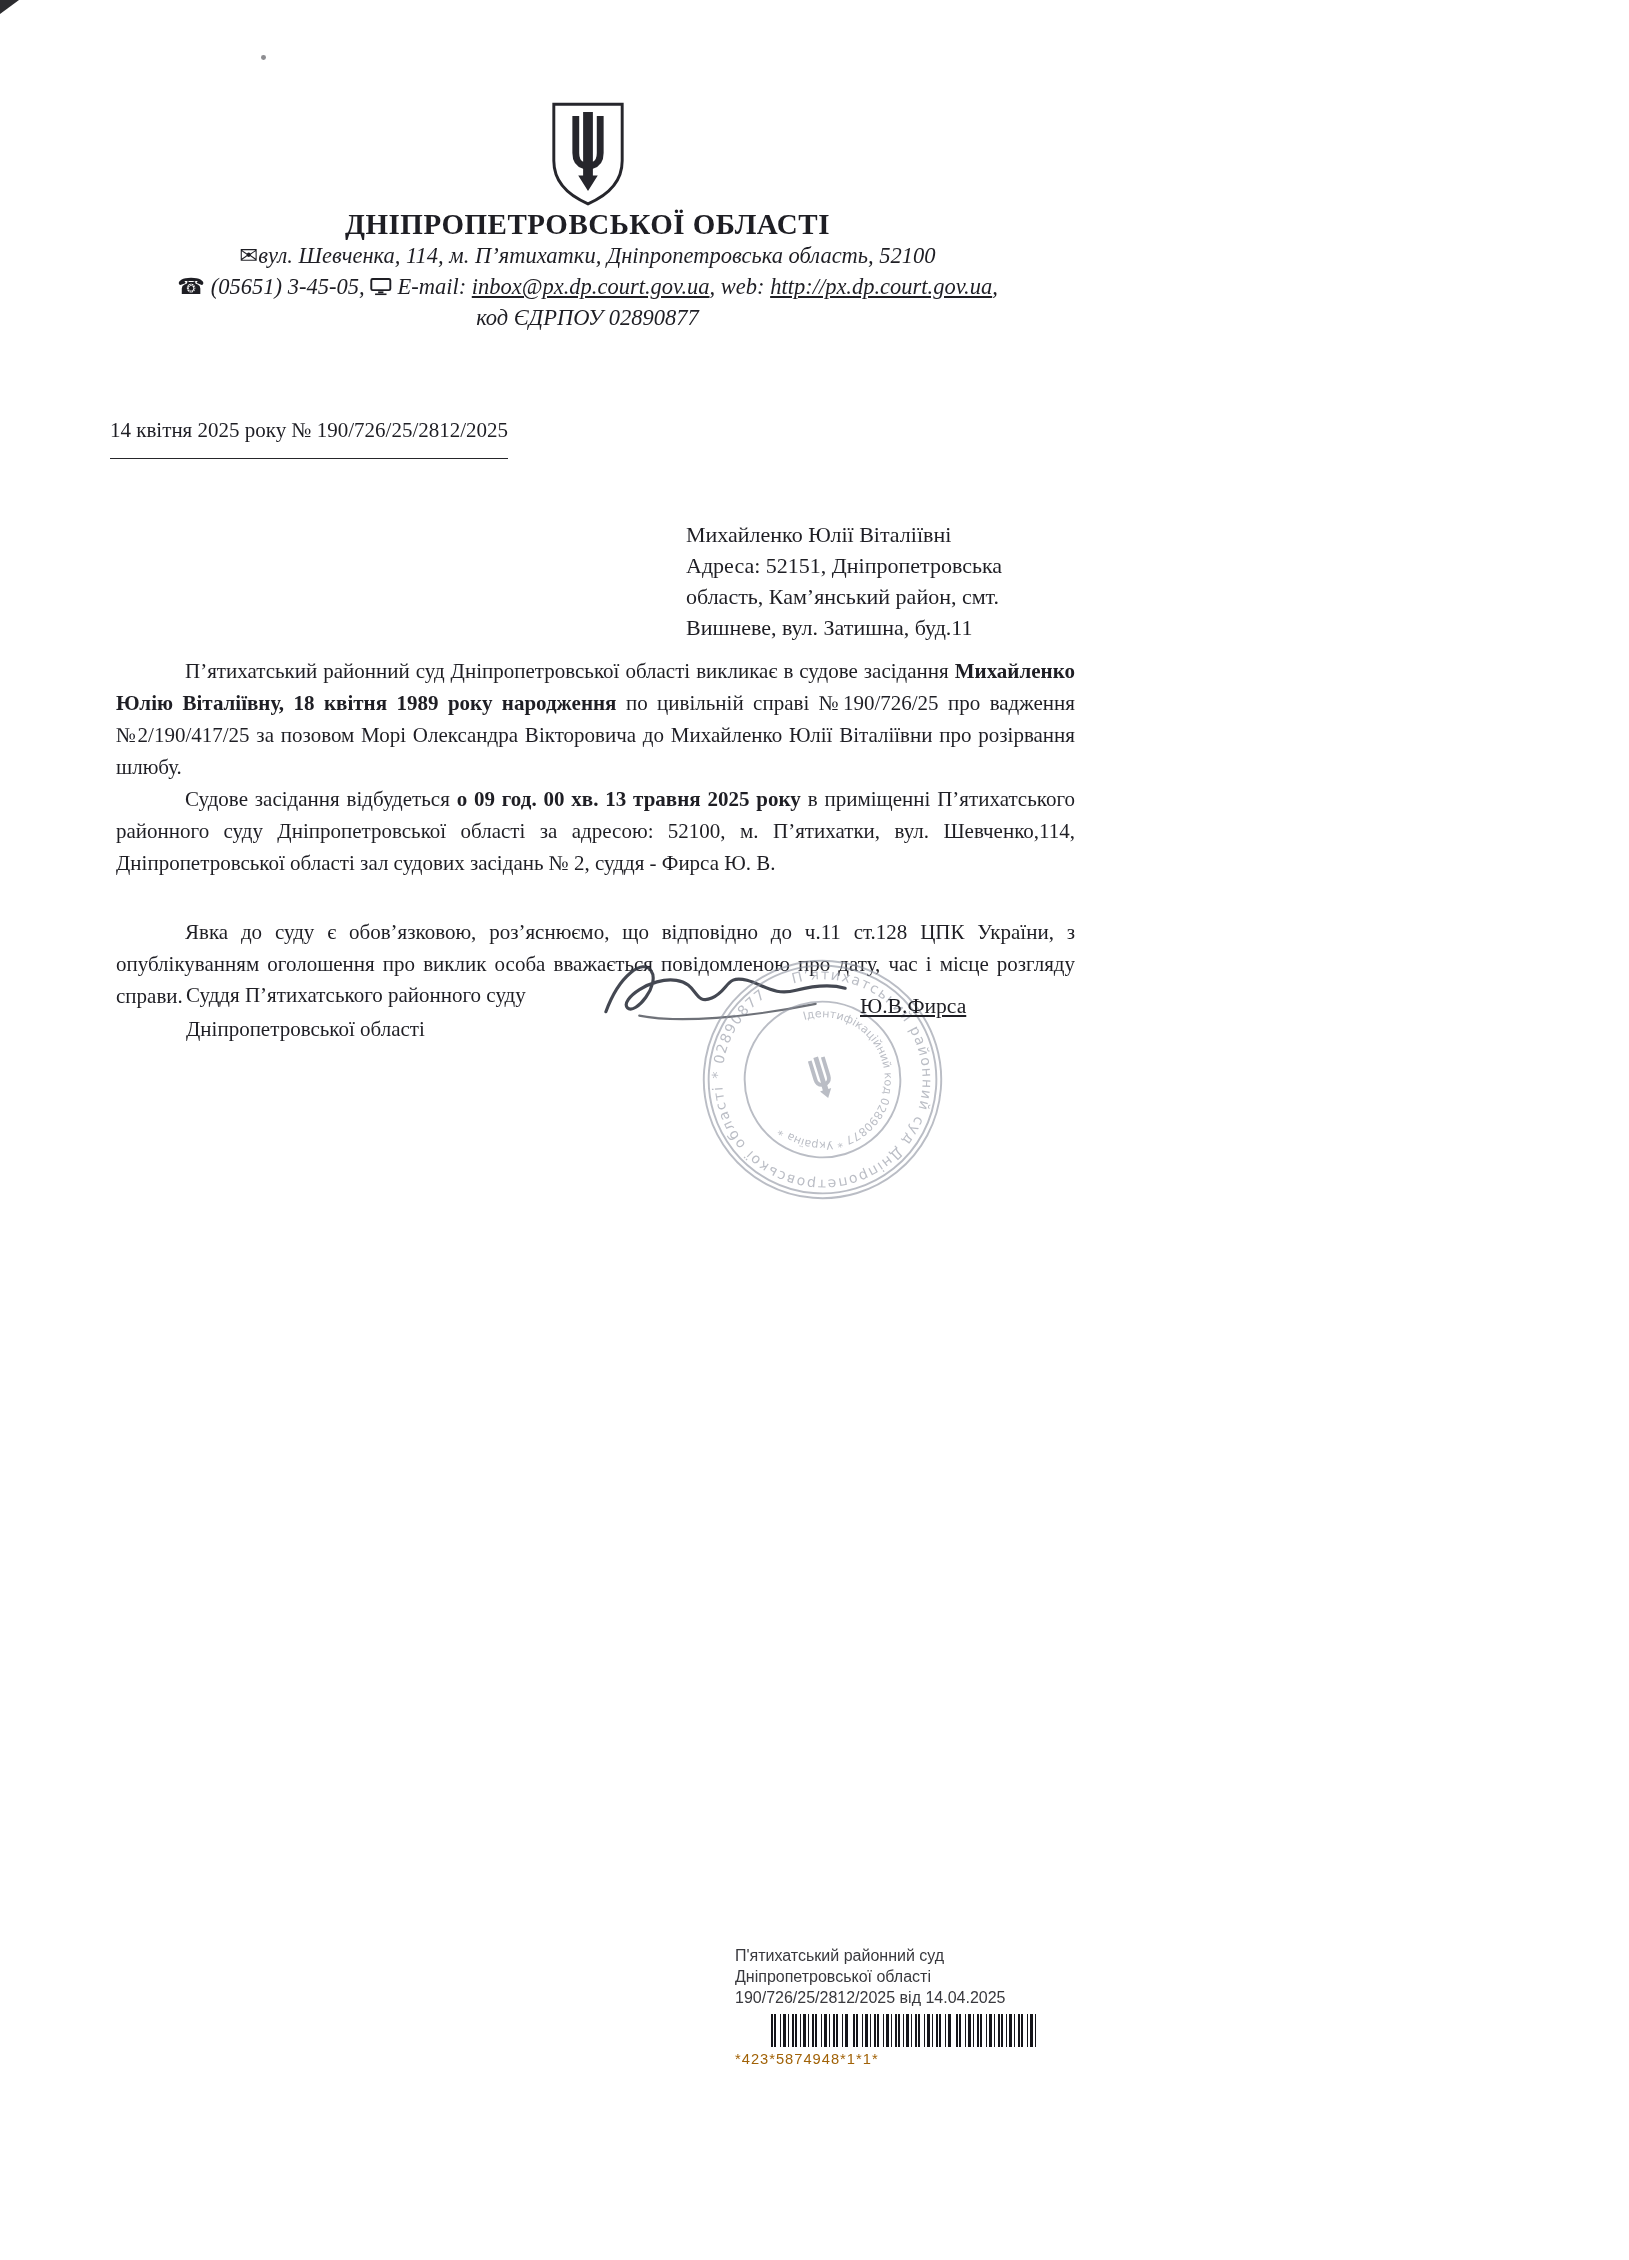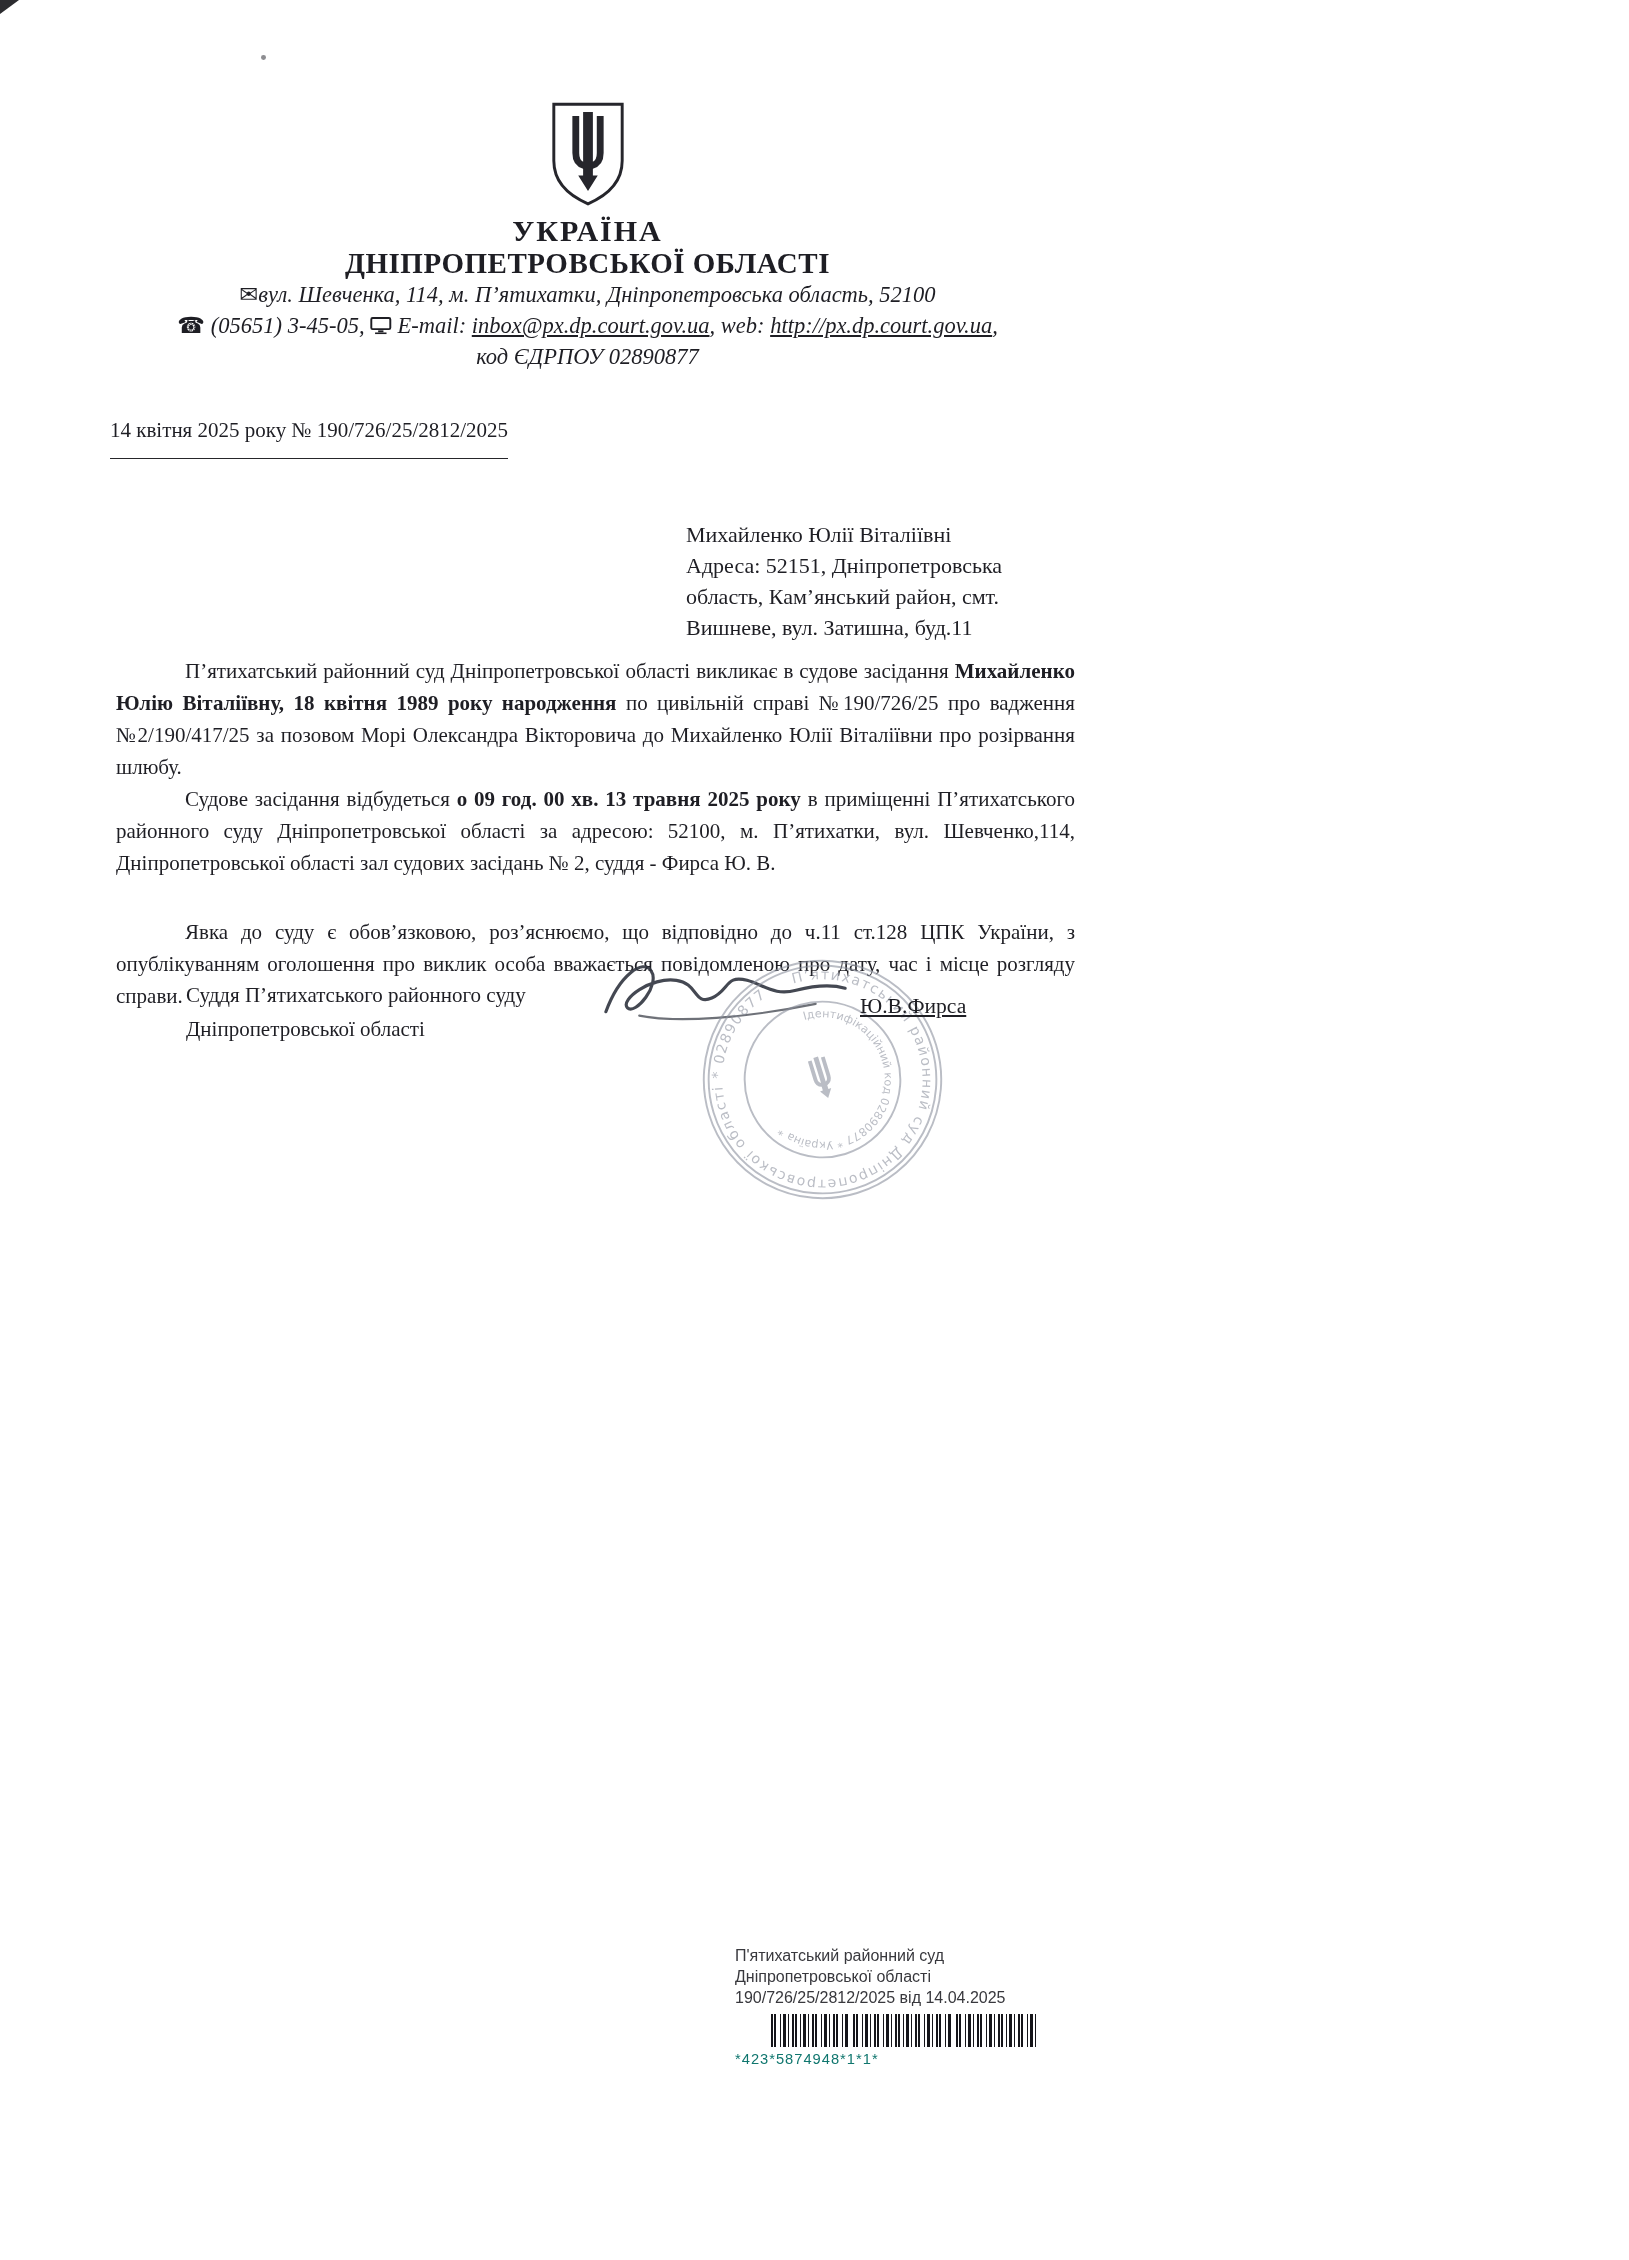--- a/index.html
+++ b/index.html
@@ -46,21 +46,21 @@
 
   
   .footer { position: absolute; left: 735px; top: 1945px; width: 337px; 
             font-family: "Liberation Sans", "DejaVu Sans", sans-serif;
             color: #38383d; font-size: 16px; line-height: 21px; }
   .barcode { width: 265px; height: 33px; margin: 5.9px auto 2px;
     background: repeating-linear-gradient(90deg,
       #15151a 0 2px, #fff 2px 2.9px, #15151a 2.9px 4.9px, #fff 4.9px 8.8px,
       #15151a 8.8px 9.8px, #fff 9.8px 11.8px, #15151a 11.8px 14.7px, #fff 14.7px 16.7px,
       #15151a 16.7px 17.6px, #fff 17.6px 20.6px); }
-  .barcode-text { font-size: 14.7px; letter-spacing: 1px; color: #0f766e; }
+  .barcode-text { font-size: 14.7px; letter-spacing: 1px; color: #a16207; }
 
   
   .corner-artifact { position: absolute; left: 0; top: 0; width: 0; height: 0;
     border-left: 19.6px solid #2c2c30; border-bottom: 14.7px solid transparent; }
   .speck { position: absolute; left: 261px; top: 55px; width: 4.9px; height: 4.9px;
     border-radius: 50%; background: #8d8d91; }
 </style>
 </head>
 <body>
 
@@ -69,21 +69,20 @@
   <div class="corner-artifact"></div>
   <div class="speck"></div>
 
   <div class="header-area">
     <div class="emblem">
       <svg viewBox="0 0 86 110" width="84" height="108" aria-hidden="true">
         <path d="M8 4 H78 V62 Q78 91 43 106 Q8 91 8 62 Z" fill="none" stroke="#26262c" stroke-width="3"></path>
         <path d="M27 16 V54 Q27 67 38 70 L38 77 L33 77 L43 93 L53 77 L48 77 L48 70 Q59 67 59 54 V16 H52 V54 Q52 61 48 63 V12 H38 V63 Q34 61 34 54 V16 Z" fill="#26262c"></path>
       </svg>
     </div>
-    <div class="country">УКРАЇНА</div>
     <div class="court">ДНІПРОПЕТРОВСЬКОЇ ОБЛАСТІ</div>
     <div class="addr"><span class="icon">✉</span><span>вул. Шевченка, 114,  м. П’ятихатки,  Дніпропетровська область, 52100</span></div>
     <div class="addr">
       <span class="icon">☎</span>
       <span>(05651) 3-45-05,</span>
       <span class="icon"><svg class="mon" viewBox="0 0 24 20" width="21.6" height="17.6">
             <rect x="1.2" y="1.2" width="21.6" height="12.6" rx="1.5" fill="none" stroke="#1e1e24" stroke-width="2.2"></rect>
             <rect x="9" y="15.2" width="6" height="2.2" fill="#1e1e24"></rect>
             <rect x="5.5" y="17.6" width="13" height="1.8" fill="#1e1e24"></rect>
           </svg></span>

